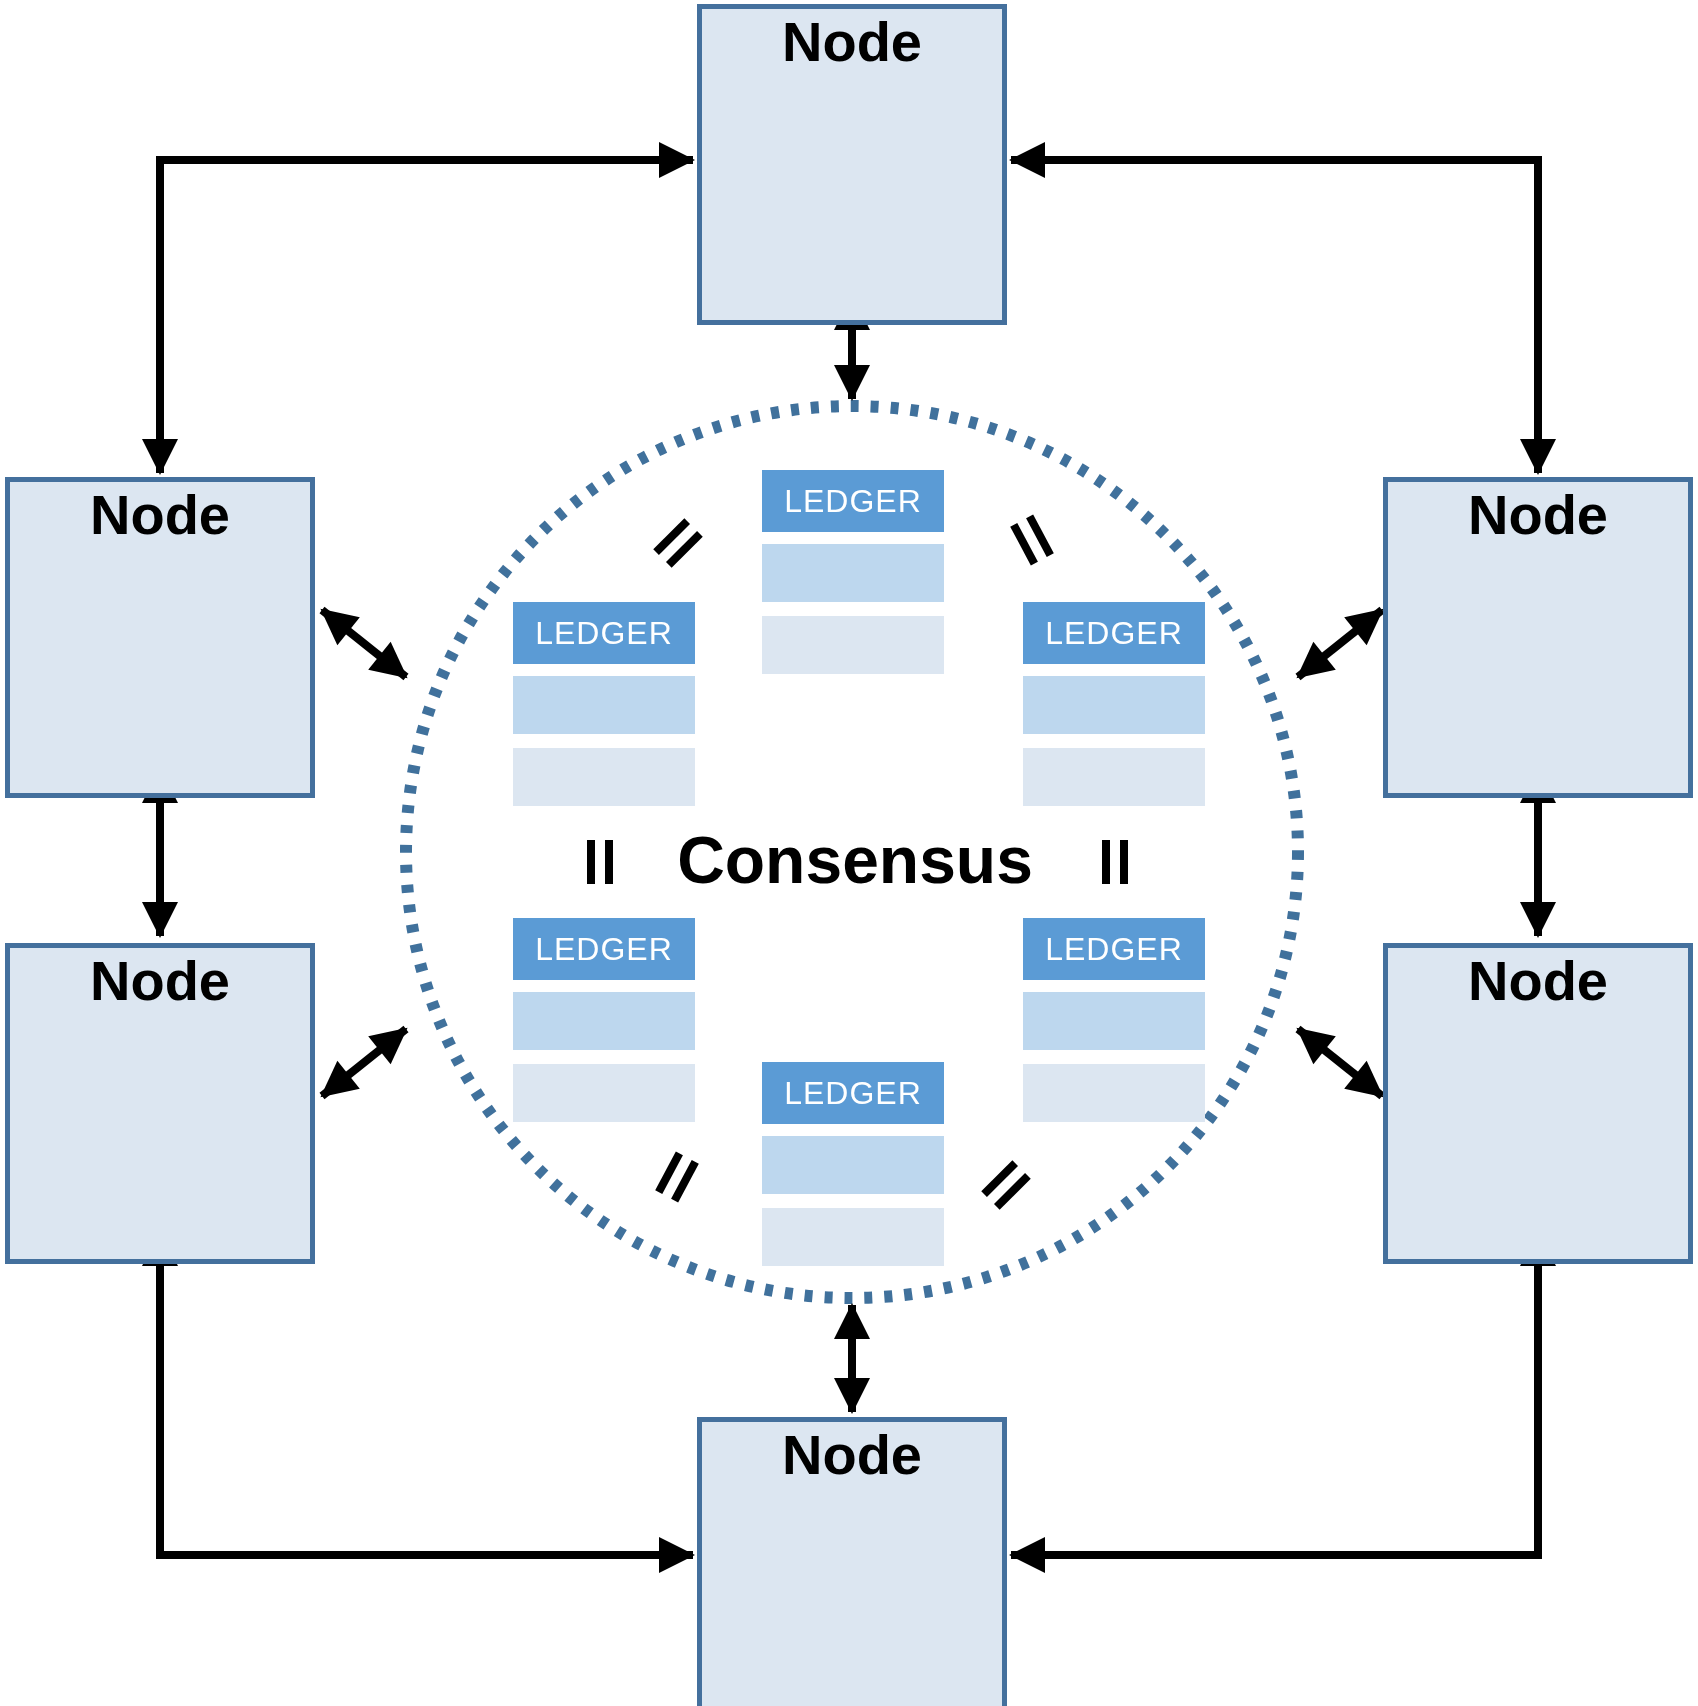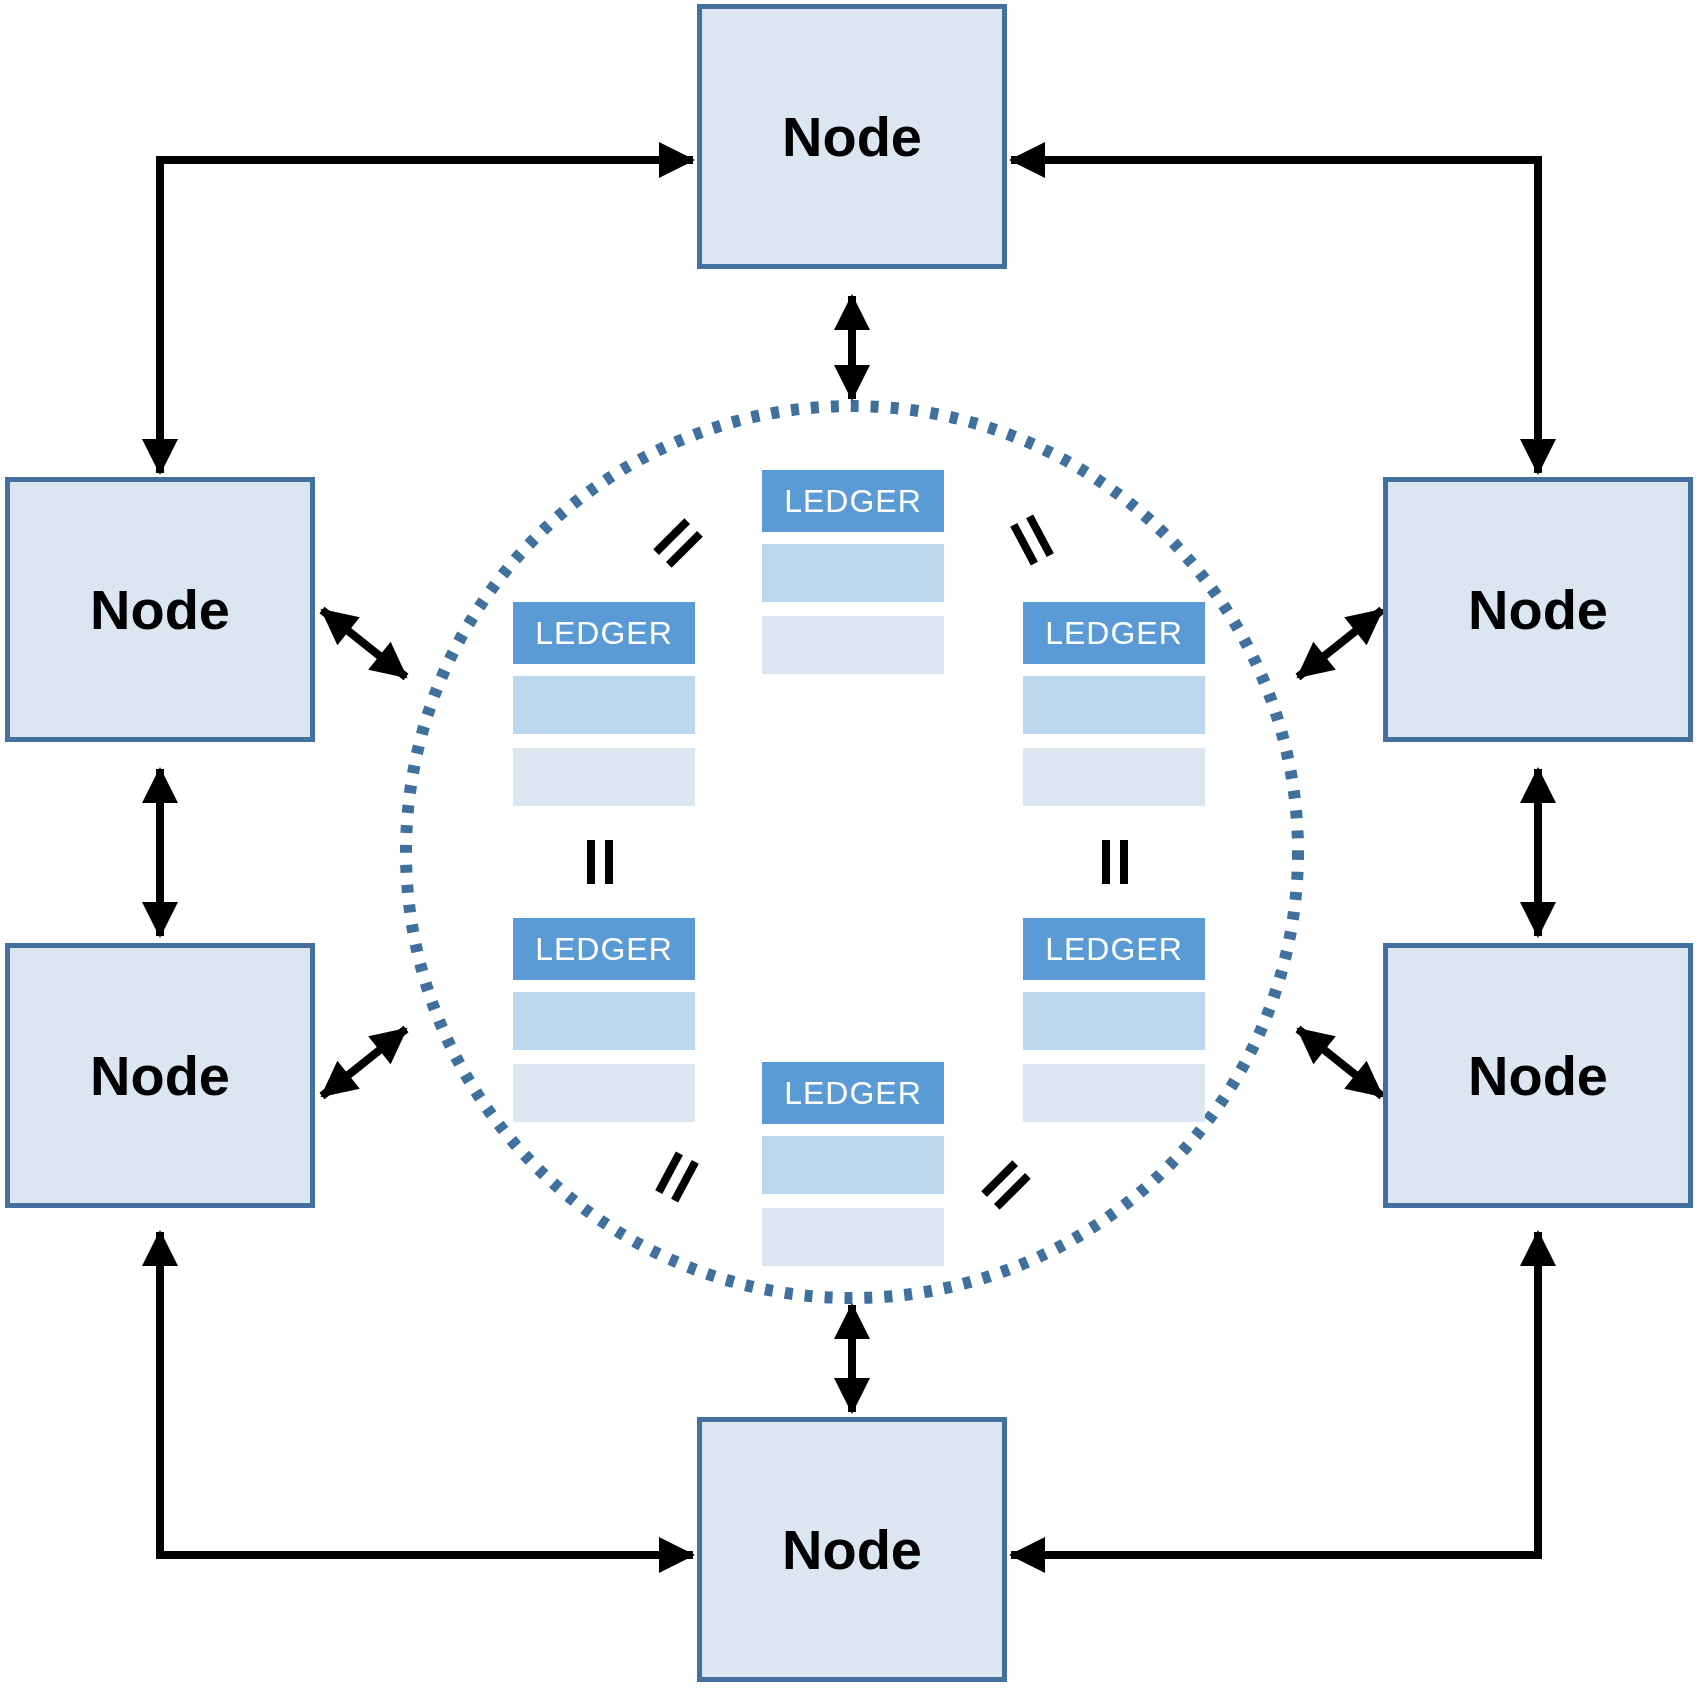--- a/index.html
+++ b/index.html
@@ -8,25 +8,25 @@
     width:1698px;height:1706px;
     background:#ffffff;
     font-family:"Liberation Sans", sans-serif;
     overflow:hidden;
   }
   .layer{position:absolute;left:0;top:0;}
 
   
   .node{
     position:absolute;
-    width:310px;height:265px;
+    width:310px;height:321px;
     box-sizing:border-box;
     background:var(--node_fill,#dce6f1);
     border:5px solid var(--node_border,#44709d);
-    display:flex;align-items:center;justify-content:center;
+    display:flex;align-items:flex-start;justify-content:center;
   }
   .node .node-label{
     font-size:56px;font-weight:bold;color:#000;
     letter-spacing:0px;
   }
   .node.pos-top{left:697px;top:4px;}
   .node.pos-upper-left{left:5px;top:477px;}
   .node.pos-upper-right{left:1383px;top:477px;}
   .node.pos-lower-left{left:5px;top:943px;}
   .node.pos-lower-right{left:1383px;top:943px;}
@@ -144,20 +144,21 @@
     <div class="ledger-header">LEDGER</div>
     <div class="ledger-row row1"></div>
     <div class="ledger-row row2"></div>
   </div>
   <div class="ledger pos-bottom-center">
     <div class="ledger-header">LEDGER</div>
     <div class="ledger-row row1"></div>
     <div class="ledger-row row2"></div>
   </div>
 
+  <div class="consensus-label">Consensus</div>
 
   <div class="equals eq-upper-left">
     <div class="bar"></div>
     <div class="bar"></div>
   </div>
   <div class="equals eq-upper-right">
     <div class="bar"></div>
     <div class="bar"></div>
   </div>
   <div class="equals eq-mid-left">

